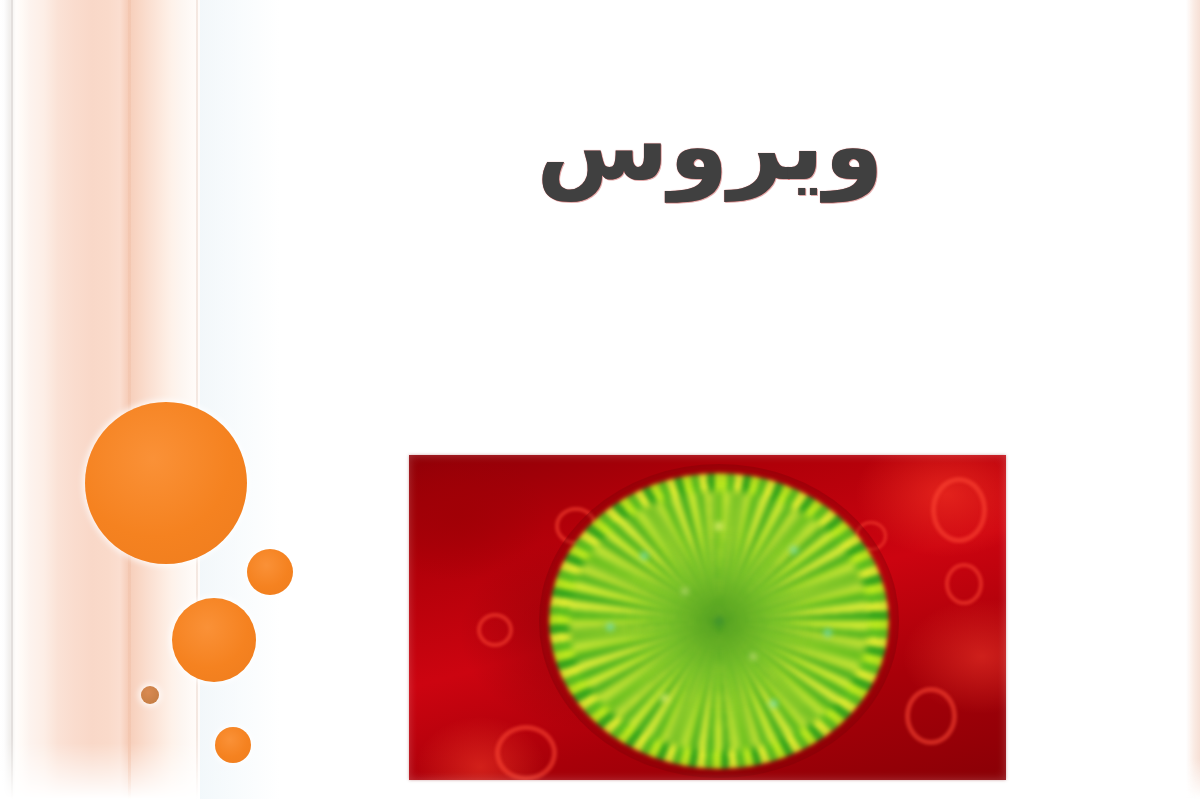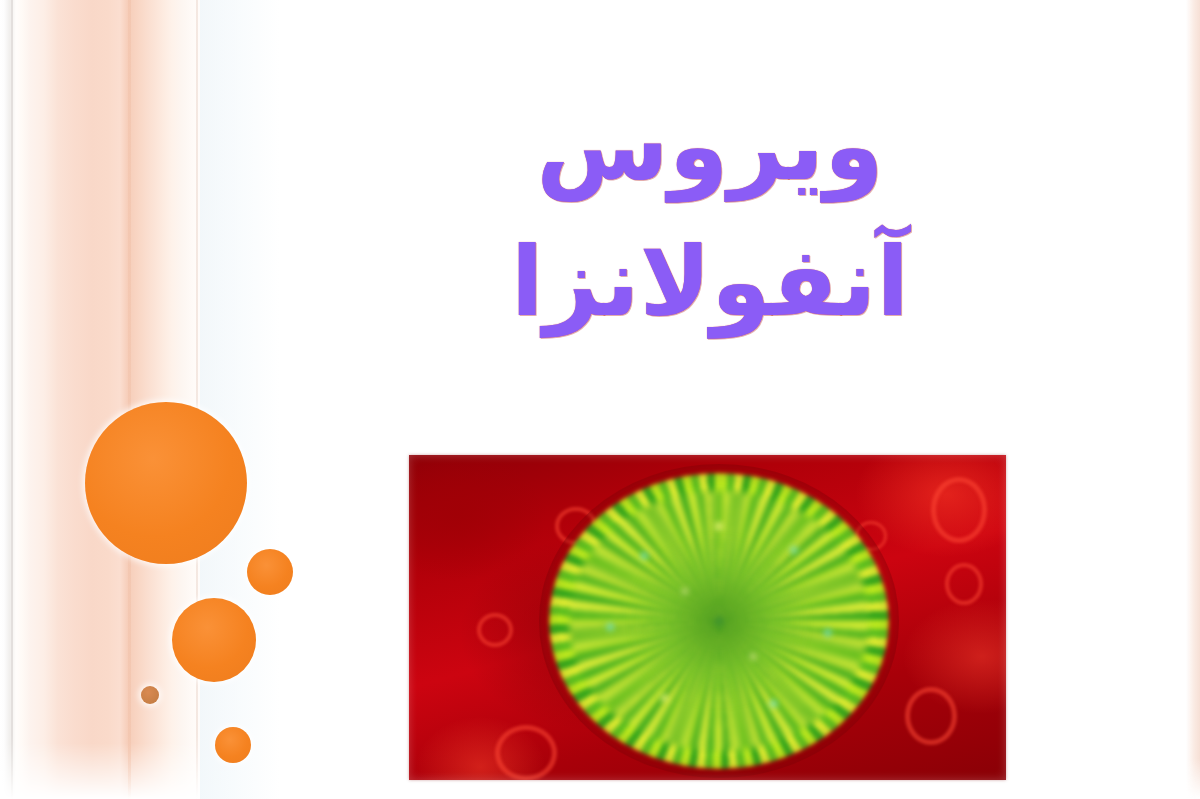--- a/index.html
+++ b/index.html
@@ -105,21 +105,21 @@
   
   .title-block {
     position: absolute;
     left: 430px;
     top: 78px;
     width: 560px;
     text-align: center;
     direction: rtl;
   }
   .title-line {
-    color: #8b5cf6;
+    color: #404040;
     font-family: "DejaVu Sans", sans-serif;
     font-weight: bold;
     font-size: 96px;
     line-height: 1.42;
     letter-spacing: 0px;
     white-space: nowrap;
     text-shadow:
        0 0 1px rgba(207,10,10,.65),
        1px 1px 0 rgba(160,0,0,.28);
   }
@@ -247,21 +247,20 @@
   <div class="right-edge-stripe"></div>
 
   <div class="bubble b1"></div>
   <div class="bubble b2"></div>
   <div class="bubble b3"></div>
   <div class="bubble b4"></div>
   <div class="bubble b5"></div>
 
   <div class="title-block">
     <div class="title-line">ویروس</div>
-    <div class="title-line">آنفولانزا</div>
   </div>
 
   <div class="photo">
     <div class="blood-bg"></div>
 
     <div class="cell c1"></div>
     <div class="cell c2"></div>
     <div class="cell c3"></div>
     <div class="cell c4"></div>
     <div class="cell c5"></div>

